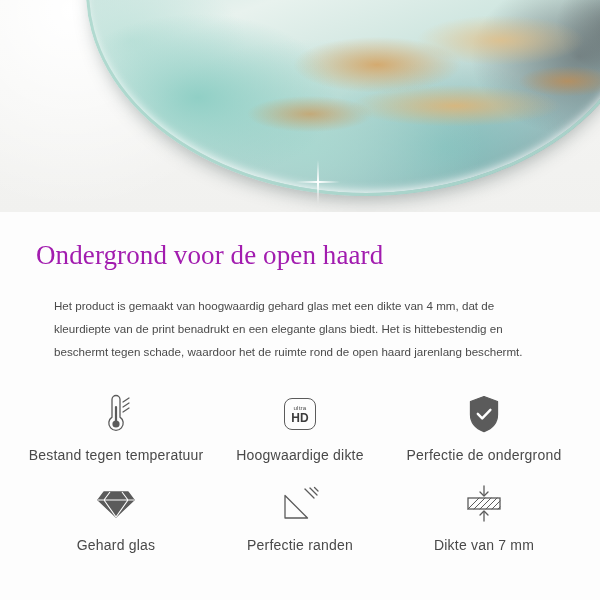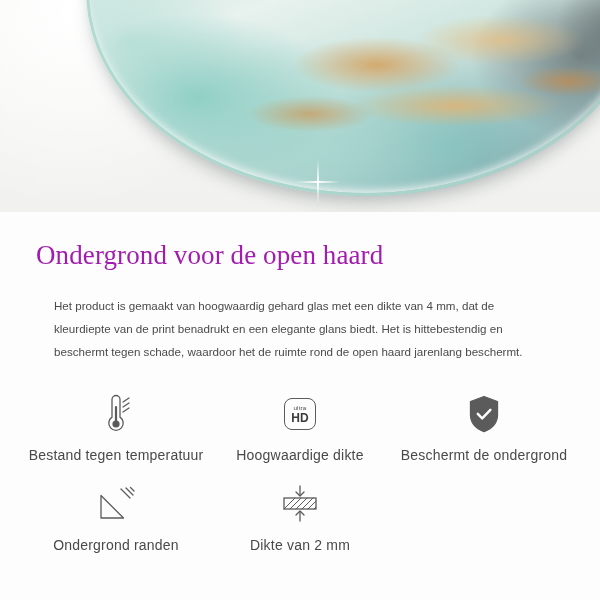--- a/index.html
+++ b/index.html
@@ -216,44 +216,53 @@
       <div class="feature-label">Hoogwaardige dikte</div>
     </div>
 
     <div class="feature">
       <div class="feature-icon">
         <svg width="36" height="42" viewBox="0 0 36 42" fill="none">
           <path d="M18 3.5 31.5 8.5v13c0 8.2-5.6 14.2-13.5 17.2C10.1 35.7 4.5 29.7 4.5 21.5v-13z" fill="#5b5b5b" stroke="#5b5b5b" stroke-width="1.3" stroke-linejoin="round"></path>
           <path d="M11.8 20.8l4.4 4.6 8.2-8.6" stroke="#ffffff" stroke-width="2.4" stroke-linecap="round" stroke-linejoin="round" fill="none"></path>
         </svg>
       </div>
-      <div class="feature-label">Beschermt de ondergrond</div>
-    </div>
-
+      <div class="feature-label">Perfectie de ondergrond</div>
+    </div>
+
+    <div class="feature">
+      <div class="feature-icon">
+        <svg width="40" height="36" viewBox="0 0 40 36" fill="none" stroke="#5b5b5b" stroke-width="1.3" stroke-linejoin="round">
+          <path d="M8 6h24l6 8-18 17L2 14z" fill="#5b5b5b" stroke="#5b5b5b"></path>
+          <path d="M2 14h36M14 6l-6 8 12 17M26 6l6 8-12 17" stroke="#ffffff" stroke-width="1.1" fill="none"></path>
+        </svg>
+      </div>
+      <div class="feature-label">Gehard glas</div>
+    </div>
 
     <div class="feature">
       <div class="feature-icon">
         <svg width="38" height="38" viewBox="0 0 38 38" fill="none" stroke="#5b5b5b" stroke-width="1.3" stroke-linecap="round">
           <path d="M4 33V10.5L26.5 33z" stroke-linejoin="round"></path>
           <line x1="24" y1="4" x2="33" y2="13"></line>
           <line x1="29" y1="3" x2="36" y2="10"></line>
           <line x1="33.5" y1="2.5" x2="37" y2="6"></line>
         </svg>
       </div>
-      <div class="feature-label">Ondergrond randen</div>
+      <div class="feature-label">Perfectie randen</div>
     </div>
 
     <div class="feature">
       <div class="feature-icon">
         <svg width="42" height="40" viewBox="0 0 42 40" fill="none" stroke="#5b5b5b" stroke-width="1.3" stroke-linecap="round">
           <line x1="21" y1="2" x2="21" y2="11"></line>
           <path d="M17 8l4 4 4-4" stroke-linejoin="round"></path>
           <rect x="5" y="14" width="32" height="11" stroke="#5b5b5b" fill="none"></rect>
           <path d="M5 25 16 14M11 25 22 14M17 25 28 14M23 25 34 14M29 25 37 17M35 25 37 23" stroke-width="1"></path>
           <line x1="21" y1="37" x2="21" y2="28"></line>
           <path d="M17 31l4-4 4 4" stroke-linejoin="round"></path>
         </svg>
       </div>
-      <div class="feature-label">Dikte van 2 mm</div>
+      <div class="feature-label">Dikte van 7 mm</div>
     </div>
 
   </div>
 </div>
 
 </body></html>

